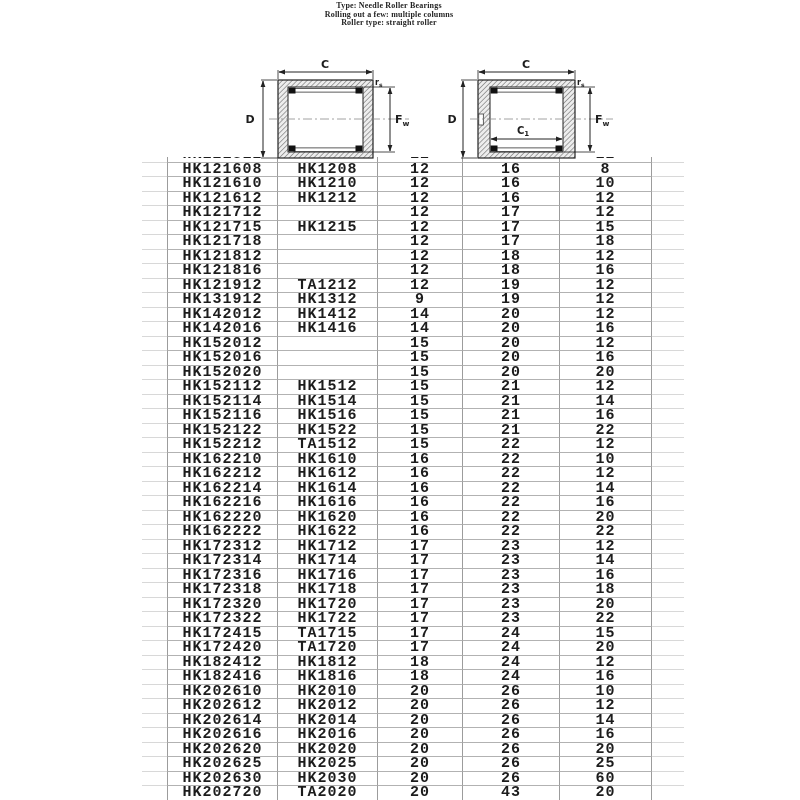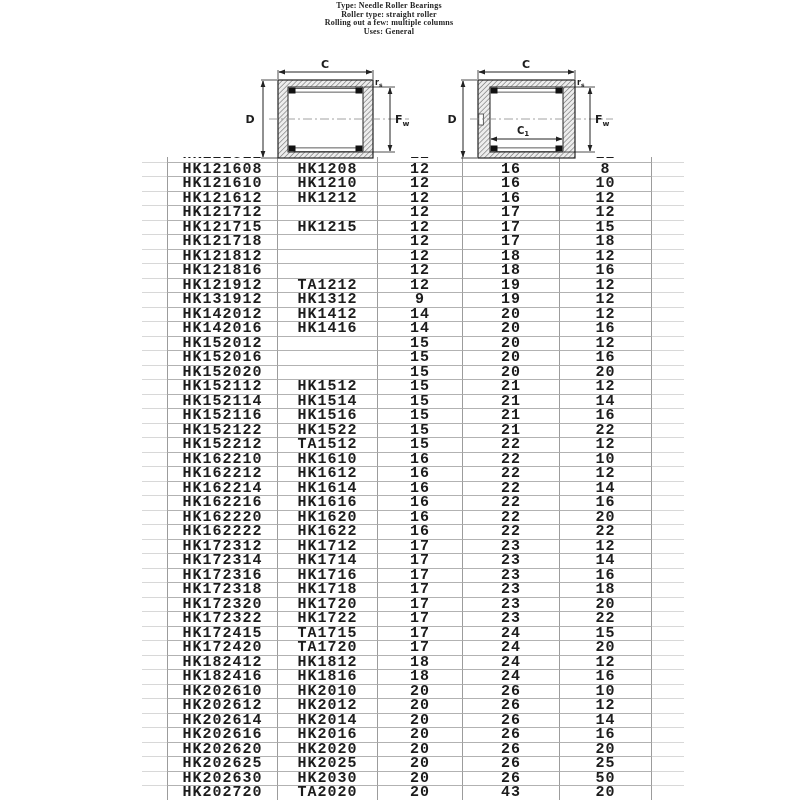--- a/index.html
+++ b/index.html
@@ -431,42 +431,41 @@
       <div class="c c4">26</div>
       <div class="c c5">25</div>
       <div class="stub stub-r"></div>
     </div>
         <div class="trow">
       <div class="stub stub-l"></div>
       <div class="c c1">HK202630</div>
       <div class="c c2">HK2030</div>
       <div class="c c3">20</div>
       <div class="c c4">26</div>
-      <div class="c c5">50</div>
+      <div class="c c5">60</div>
       <div class="stub stub-r"></div>
     </div>
         <div class="trow">
       <div class="stub stub-l"></div>
       <div class="c c1">HK202720</div>
       <div class="c c2">TA2020</div>
       <div class="c c3">20</div>
       <div class="c c4">43</div>
       <div class="c c5">20</div>
       <div class="stub stub-r"></div>
     </div>
       </div>
   </div>
 
   <div id="top-cover"></div>
 
   <div id="header">
     <div class="hline">Type: Needle Roller Bearings</div>
+    <div class="hline">Rolling out a few: multiple columns</div>
     <div class="hline">Roller type: straight roller</div>
-    <div class="hline">Rolling out a few: multiple columns</div>
-    <div class="hline">Uses: General</div>
   </div>
 
   <svg id="diagram-open" class="diagram" width="190" height="108" viewBox="0 0 190 108">
     <defs>
       <pattern id="hatch" patternUnits="userSpaceOnUse" width="3.5" height="3.5" patternTransform="rotate(45)">
         <rect width="3.5" height="3.5" fill="#ededed"></rect>
         <line x1="0" y1="0" x2="0" y2="3.5" stroke="#555" stroke-width="1"></line>
       </pattern>
       <marker id="arr" markerWidth="8" markerHeight="8" refX="6" refY="3" orient="auto-start-reverse">
         <path d="M0,0.6 L6.6,3 L0,5.4 z" fill="#222"></path>

